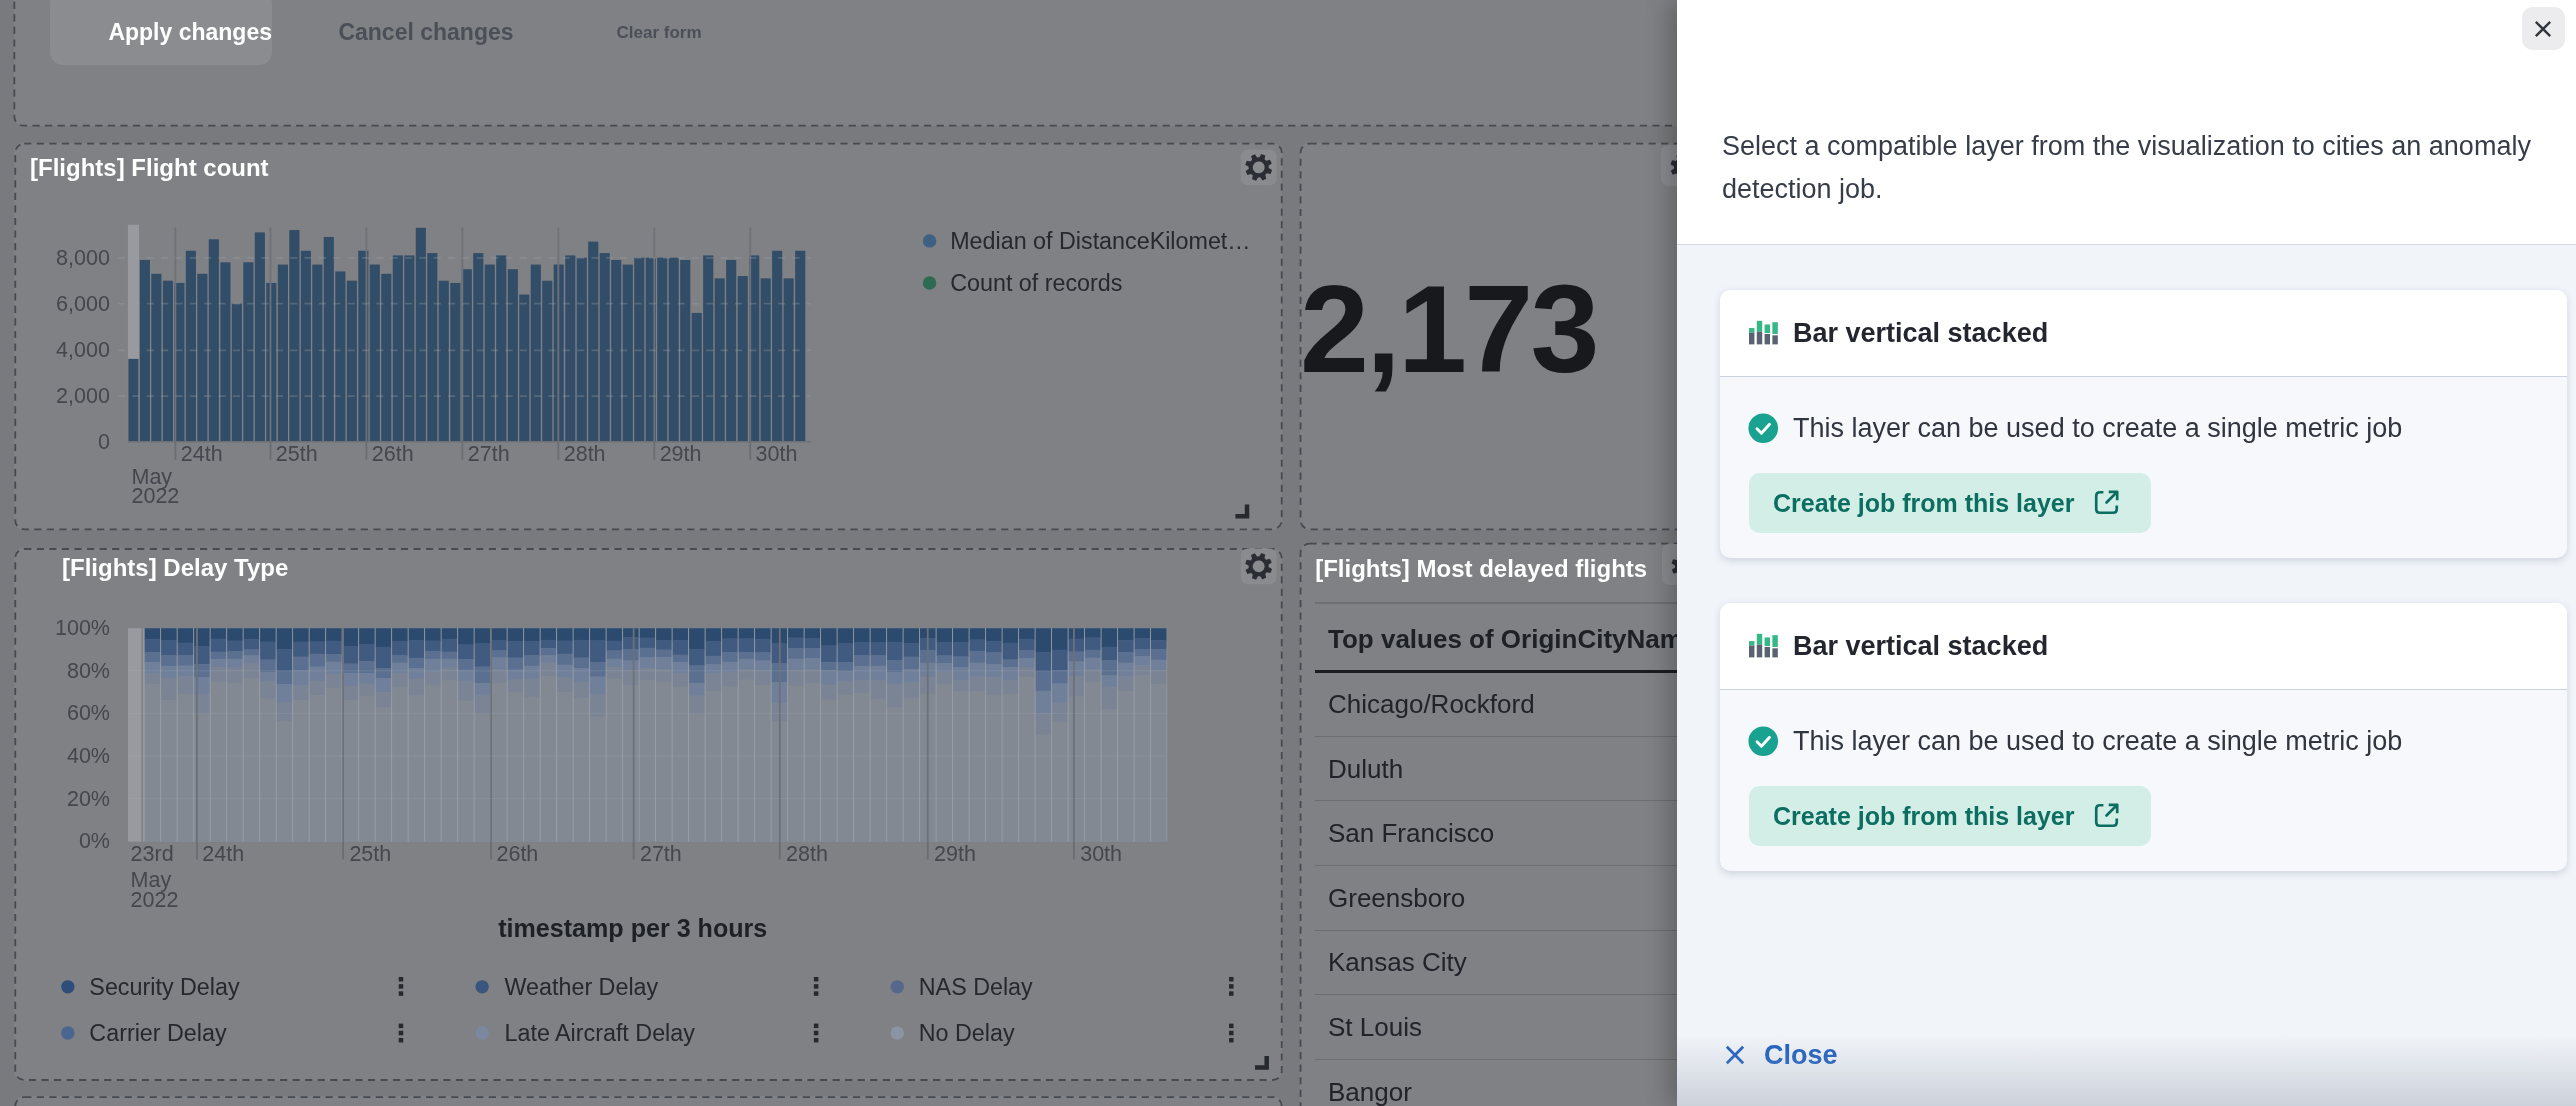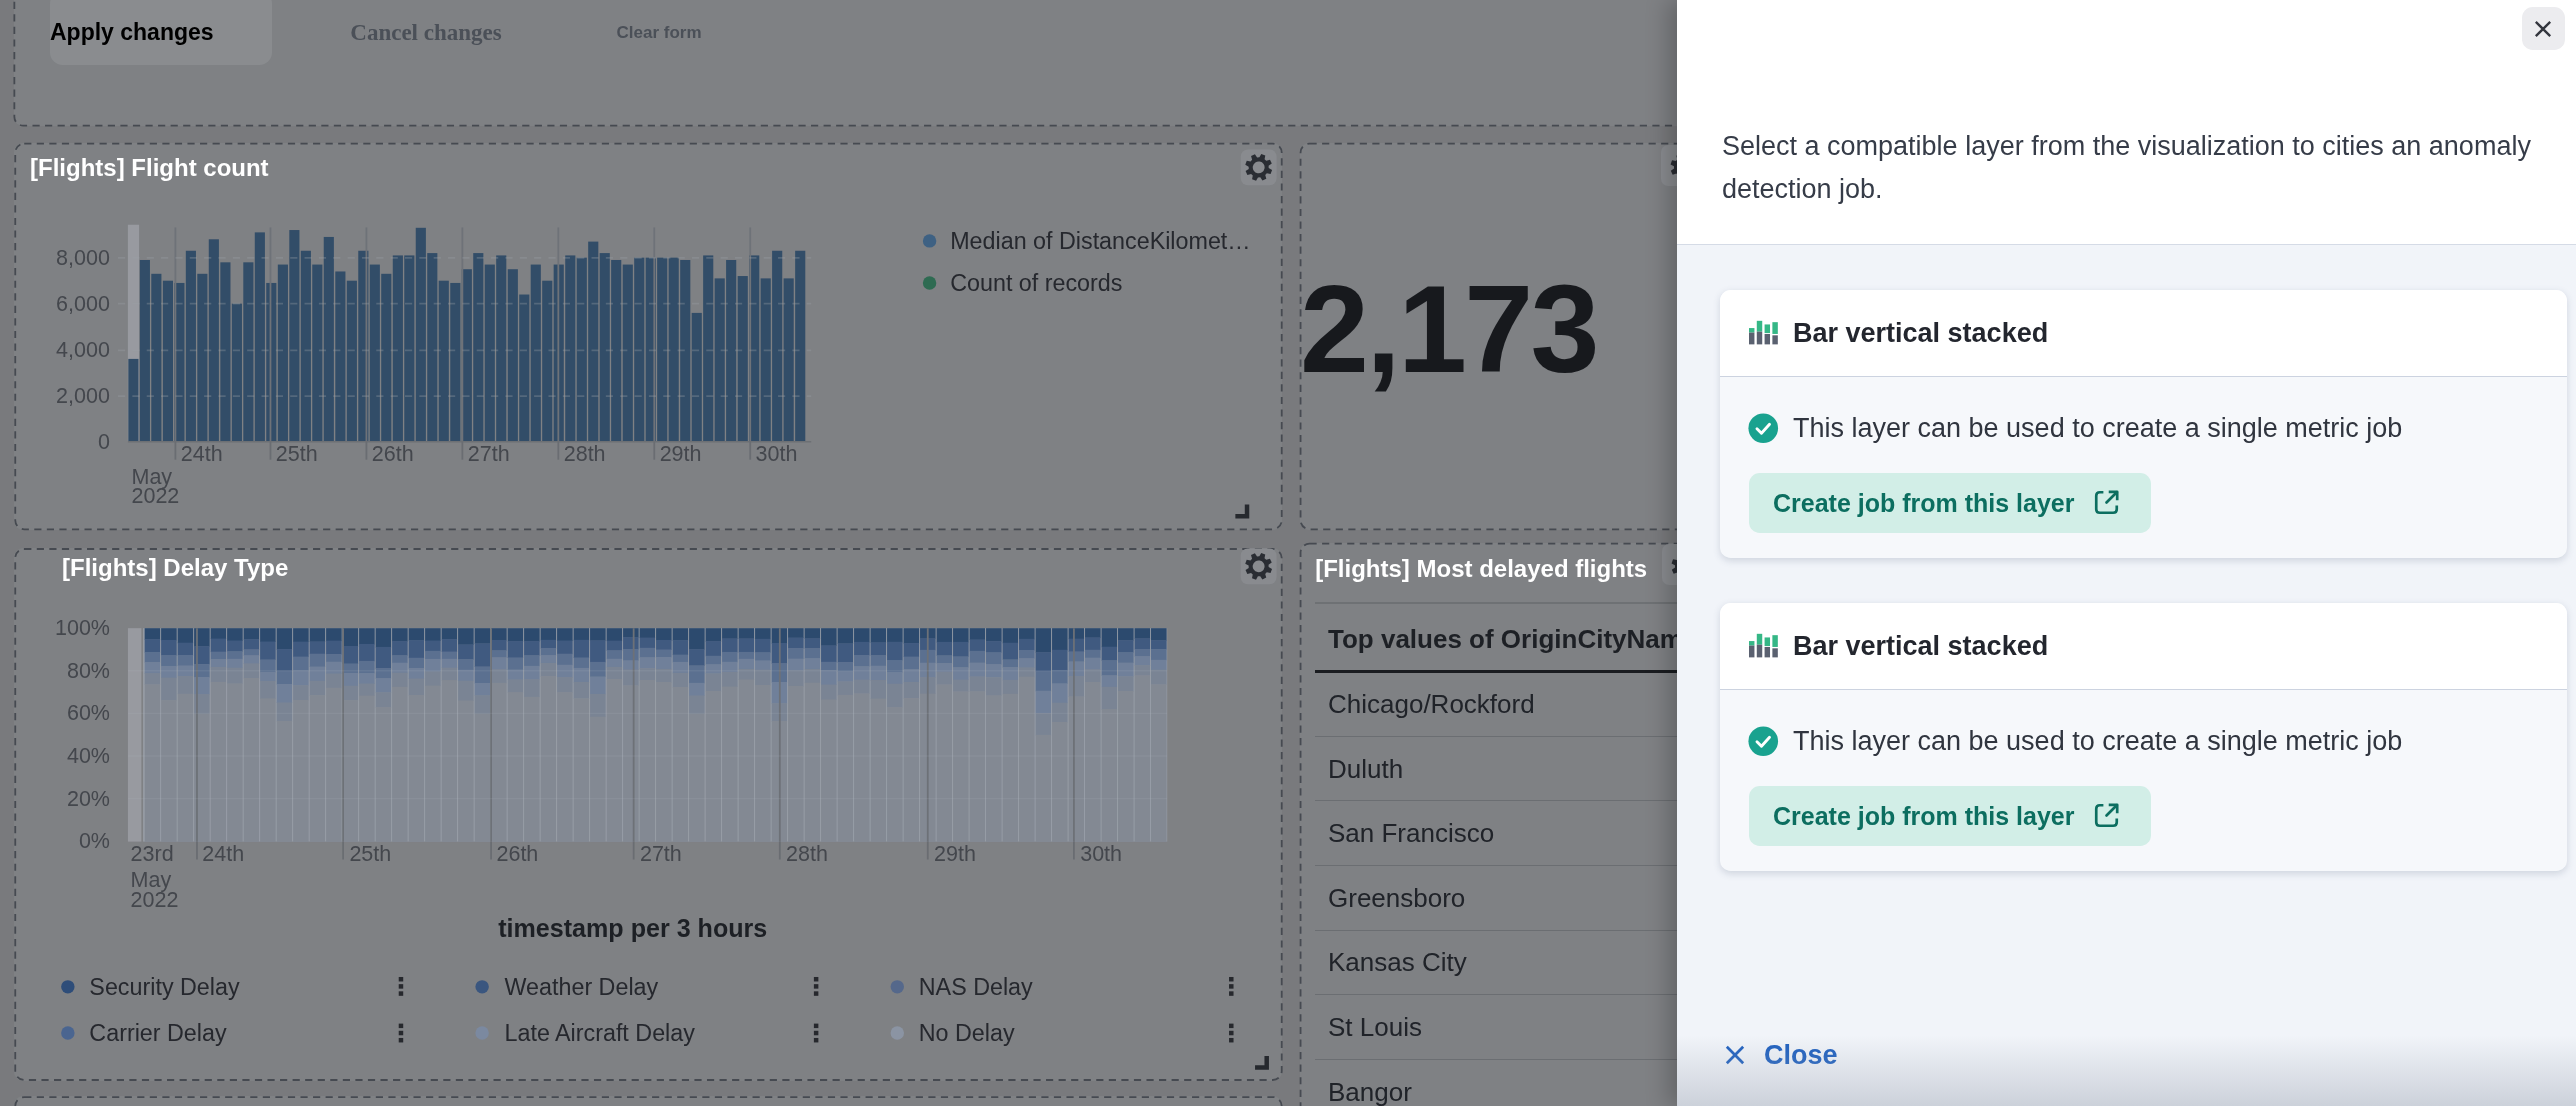--- a/index.html
+++ b/index.html
@@ -19,22 +19,22 @@
 <svg class="abs" style="left:0;top:0;" width="2576" height="1107" viewBox="0 0 2872 1234">
       <rect x="16" y="-21" width="2855" height="161" rx="10" fill="none" stroke="#464a51" stroke-width="2" stroke-dasharray="8 6"></rect>
       <rect x="17" y="160" width="1412" height="430" rx="10" fill="none" stroke="#464a51" stroke-width="2" stroke-dasharray="8 6"></rect>
       <rect x="1450" y="160" width="1435" height="430" rx="10" fill="none" stroke="#464a51" stroke-width="2" stroke-dasharray="8 6"></rect>
       <rect x="17" y="612" width="1412" height="592" rx="10" fill="none" stroke="#464a51" stroke-width="2" stroke-dasharray="8 6"></rect>
       <rect x="1450" y="606" width="1435" height="698" rx="10" fill="none" stroke="#464a51" stroke-width="2" stroke-dasharray="8 6"></rect>
       <rect x="17" y="1223" width="1412" height="68" rx="10" fill="none" stroke="#464a51" stroke-width="2" stroke-dasharray="8 6"></rect>
     </svg>
 
 <div class="abs" style="left:50px;top:-9px;width:222px;height:74px;background:#8a8c8f;border-radius:12.6px;"></div>
-<div class="abs" style="left:50px;top:0;width:222px;height:65px;line-height:65px;text-align:left;font-size:23px;font-weight:700;white-space:nowrap;color:#000000;">Apply changes</div>
-<div class="abs" style="left:331px;top:0;width:190px;height:65px;line-height:65px;text-align:center;font-size:23px;font-weight:700;white-space:nowrap;color:#4b5058;font-family:Liberation Serif, serif;">Cancel changes</div>
+<div class="abs" style="left:50px;top:0;width:222px;height:65px;line-height:65px;text-align:right;font-size:23px;font-weight:700;white-space:nowrap;color:#ffffff;">Apply changes</div>
+<div class="abs" style="left:331px;top:0;width:190px;height:65px;line-height:65px;text-align:center;font-size:23px;font-weight:700;white-space:nowrap;color:#4b5058;">Cancel changes</div>
 <div class="abs" style="left:596px;top:0;width:126px;height:65px;line-height:65px;text-align:center;font-size:17px;font-weight:700;white-space:nowrap;color:#4b5058;">Clear form</div>
 <svg class="abs" style="left:14.4px;top:143px;" width="1268" height="385" viewBox="0 0 1414 429">
       <rect x="127" y="91" width="12.5" height="242.0" fill="#989aa0"></rect>
       <rect x="127.5" y="240.6" width="11.3" height="92.4" fill="#324d68"></rect>
       <rect x="140.3" y="130.3" width="11.3" height="202.7" fill="#324d68"></rect>
       <rect x="153.1" y="145.7" width="11.3" height="187.3" fill="#324d68"></rect>
       <rect x="166.0" y="153.4" width="11.3" height="179.6" fill="#324d68"></rect>
       <rect x="178.8" y="155.9" width="11.3" height="177.1" fill="#324d68"></rect>
       <rect x="191.6" y="120.0" width="11.3" height="213.0" fill="#324d68"></rect>
       <rect x="204.4" y="145.7" width="11.3" height="187.3" fill="#324d68"></rect>

